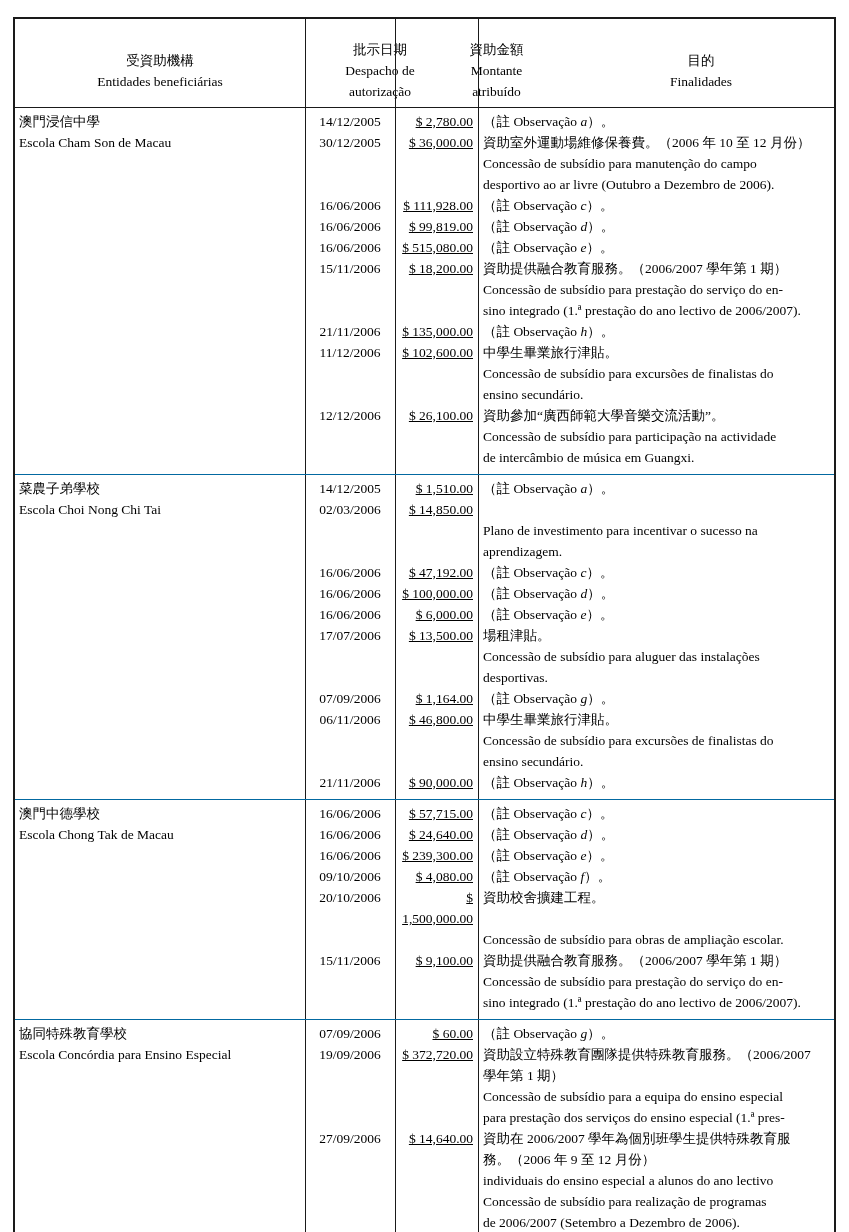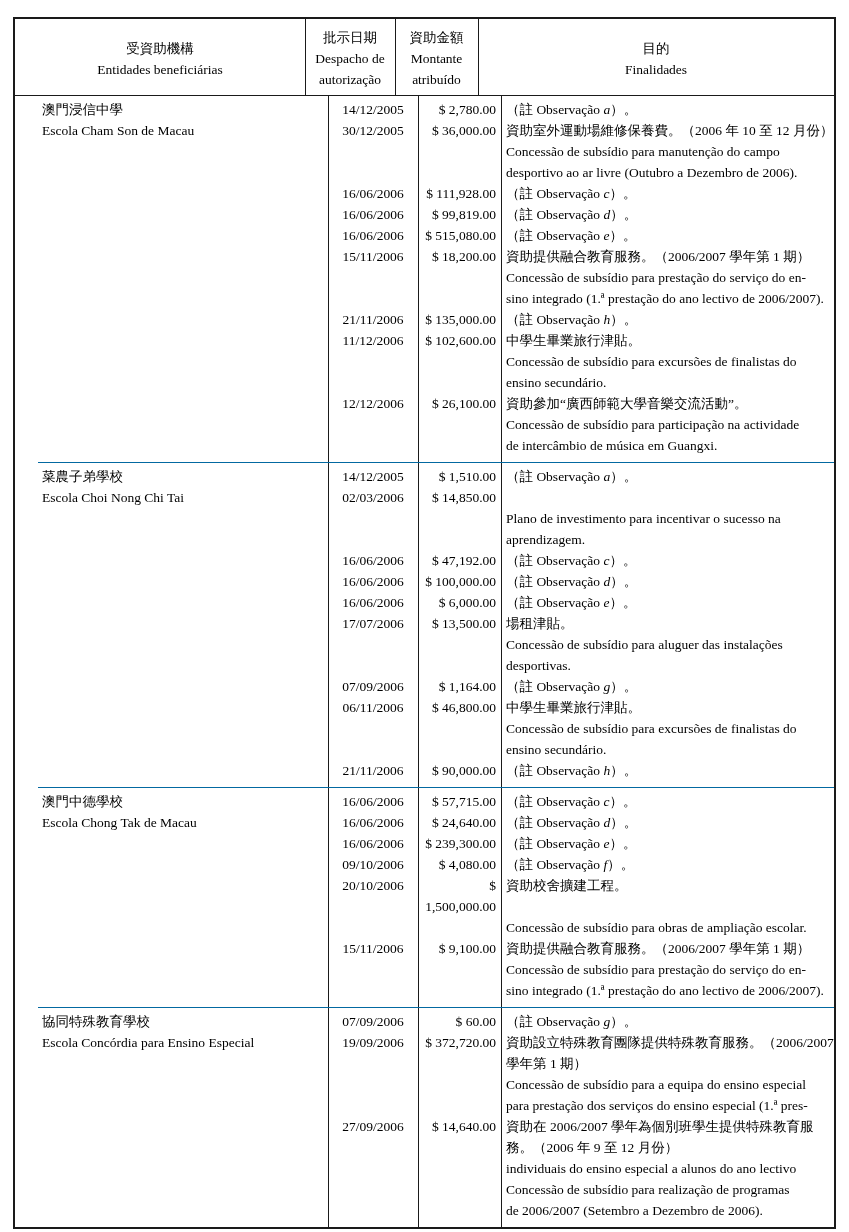--- a/index.html
+++ b/index.html
@@ -3,33 +3,33 @@
 <meta charset="utf-8">
 <style>
   html,body { margin:0; padding:0; background:#fff; color:#000;
     font-family:"Liberation Serif","DejaVu Serif",serif; }
   body { width:849px; height:1232px; overflow:hidden; }
   .page { padding:17px 13px; }
   .table { width:819px; border:2px solid #1a1a1a; background:#fff; }
 
   
   .thead { position:relative; display:grid; grid-template-columns:290px 90px 83px 1fr;
-    border-bottom:1px solid #1a1a1a; padding:8px 0 5px; }
+    border-bottom:1px solid #1a1a1a; padding:20px 0 5px;gap:30px; }
   .hcell { display:flex; flex-direction:column; justify-content:center; text-align:center;
     font-size:13.5px; line-height:21px; }
 
   
-  .group { position:relative; padding:3px 0 6px;margin-left:23px; }
+  .group { position:relative; padding:3px 0 6px; }
   .group + .group { border-top:1px solid #0369a1; }
   .entity { position:absolute; top:3px; left:0; width:282px; padding:0 4px; }
   .entity div { font-size:13.5px; line-height:21px; white-space:nowrap; }
   .line { display:grid; grid-template-columns:290px 90px 83px 1fr;
     font-size:13.5px; line-height:21px; }
   .c-date { text-align:center; }
-  .c-amt  { text-align:right; padding-right:5px; }
+  .c-amt  { text-align:right; padding-right:5px;text-decoration:underline; }
   .c-pur  { padding-left:5px; white-space:nowrap; }
 
   
   .vl { position:absolute; top:0; bottom:0; width:1px; background:#1a1a1a; }
   .vl1 { left:290px; } .vl2 { left:380px; } .vl3 { left:463px; }
 </style>
 </head>
 <body>
 
 <div class="page">

